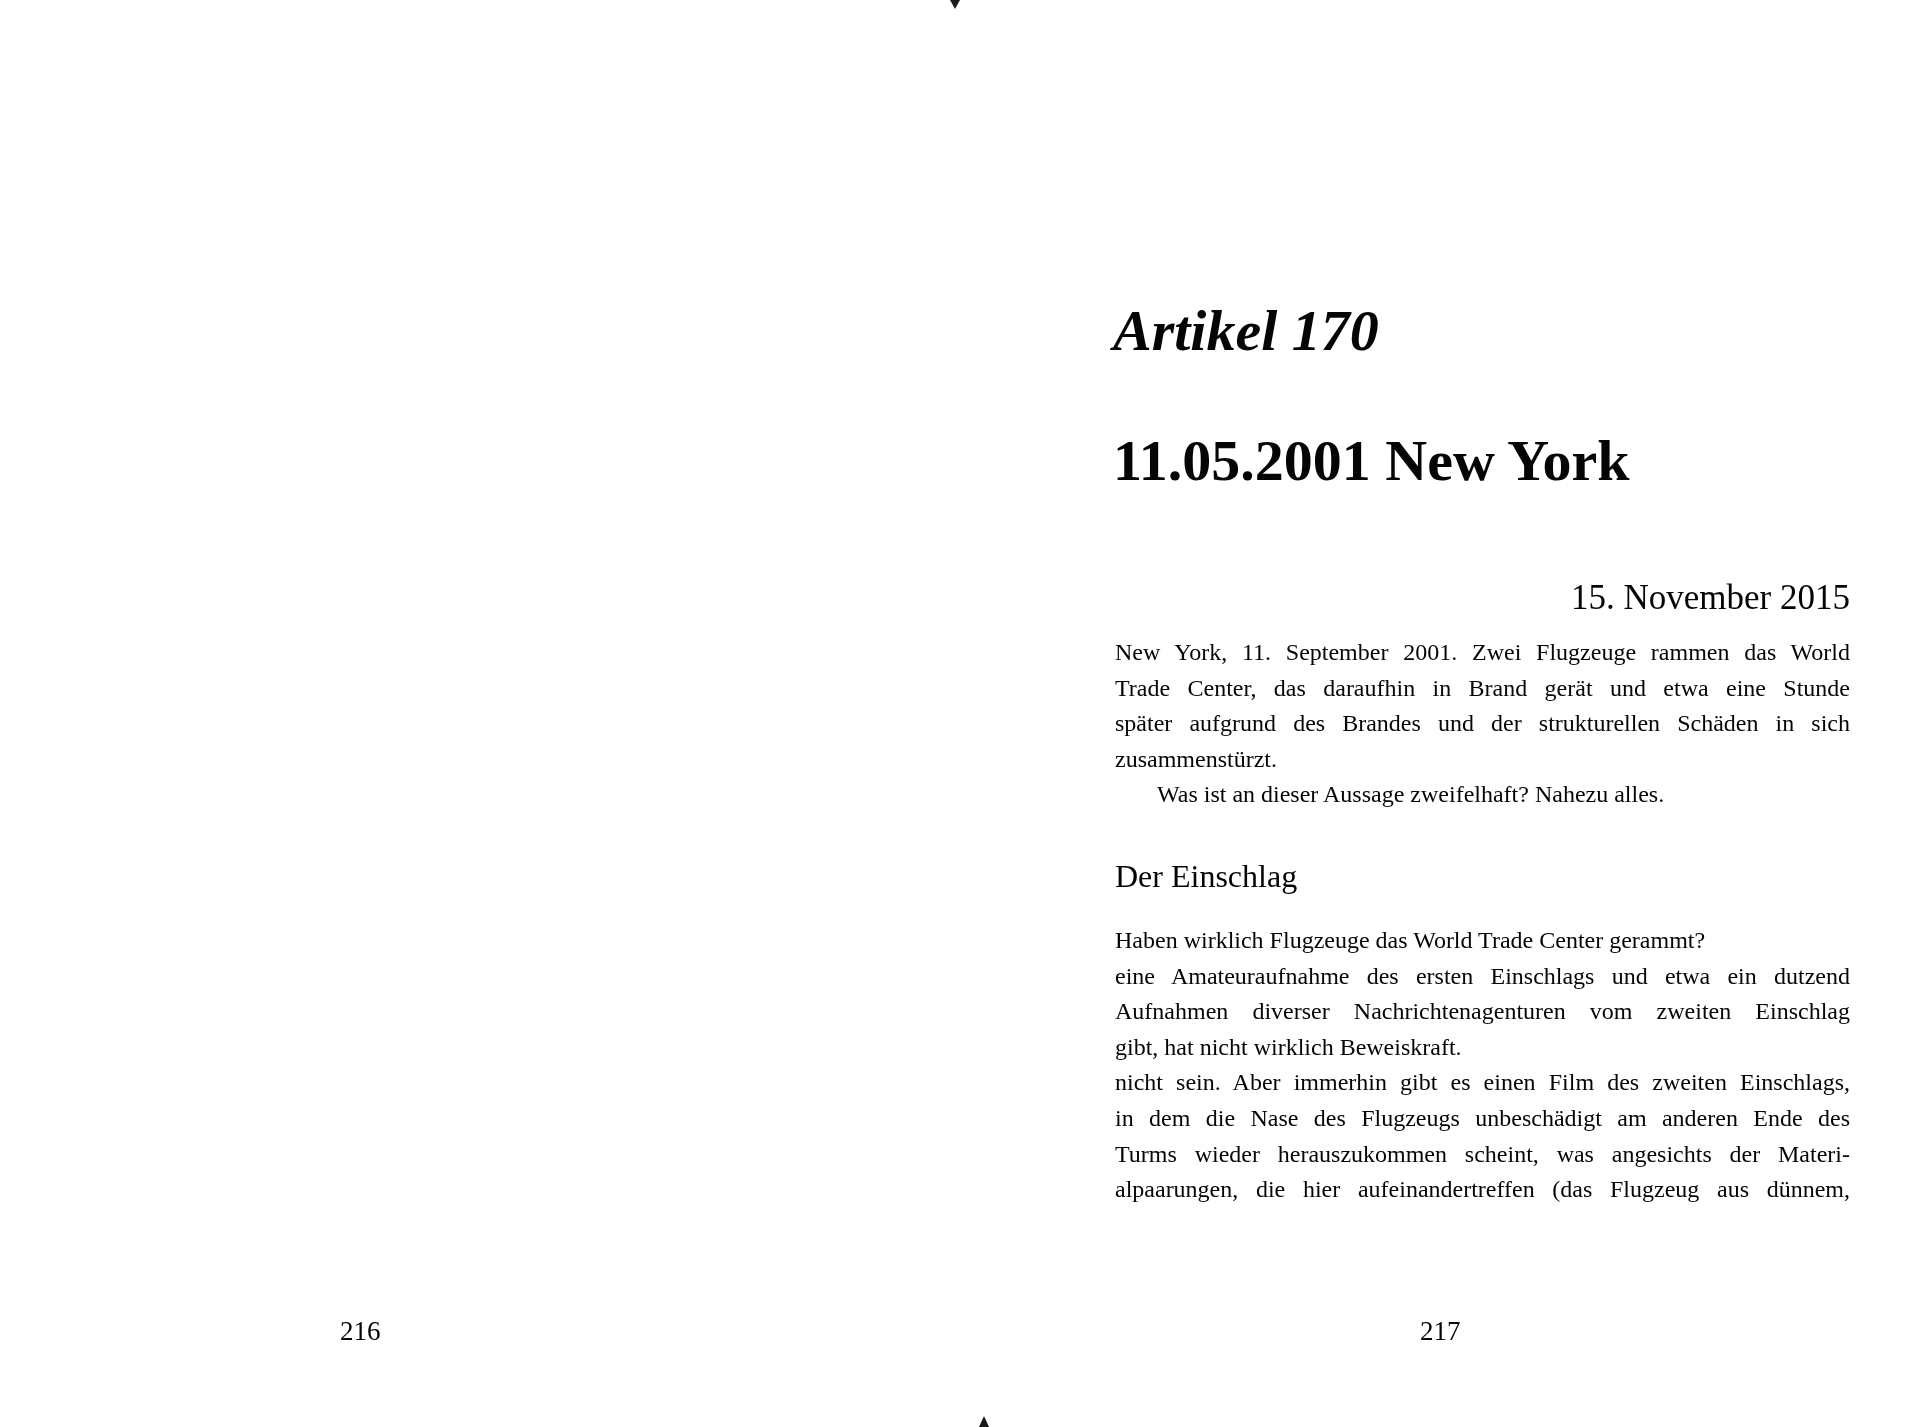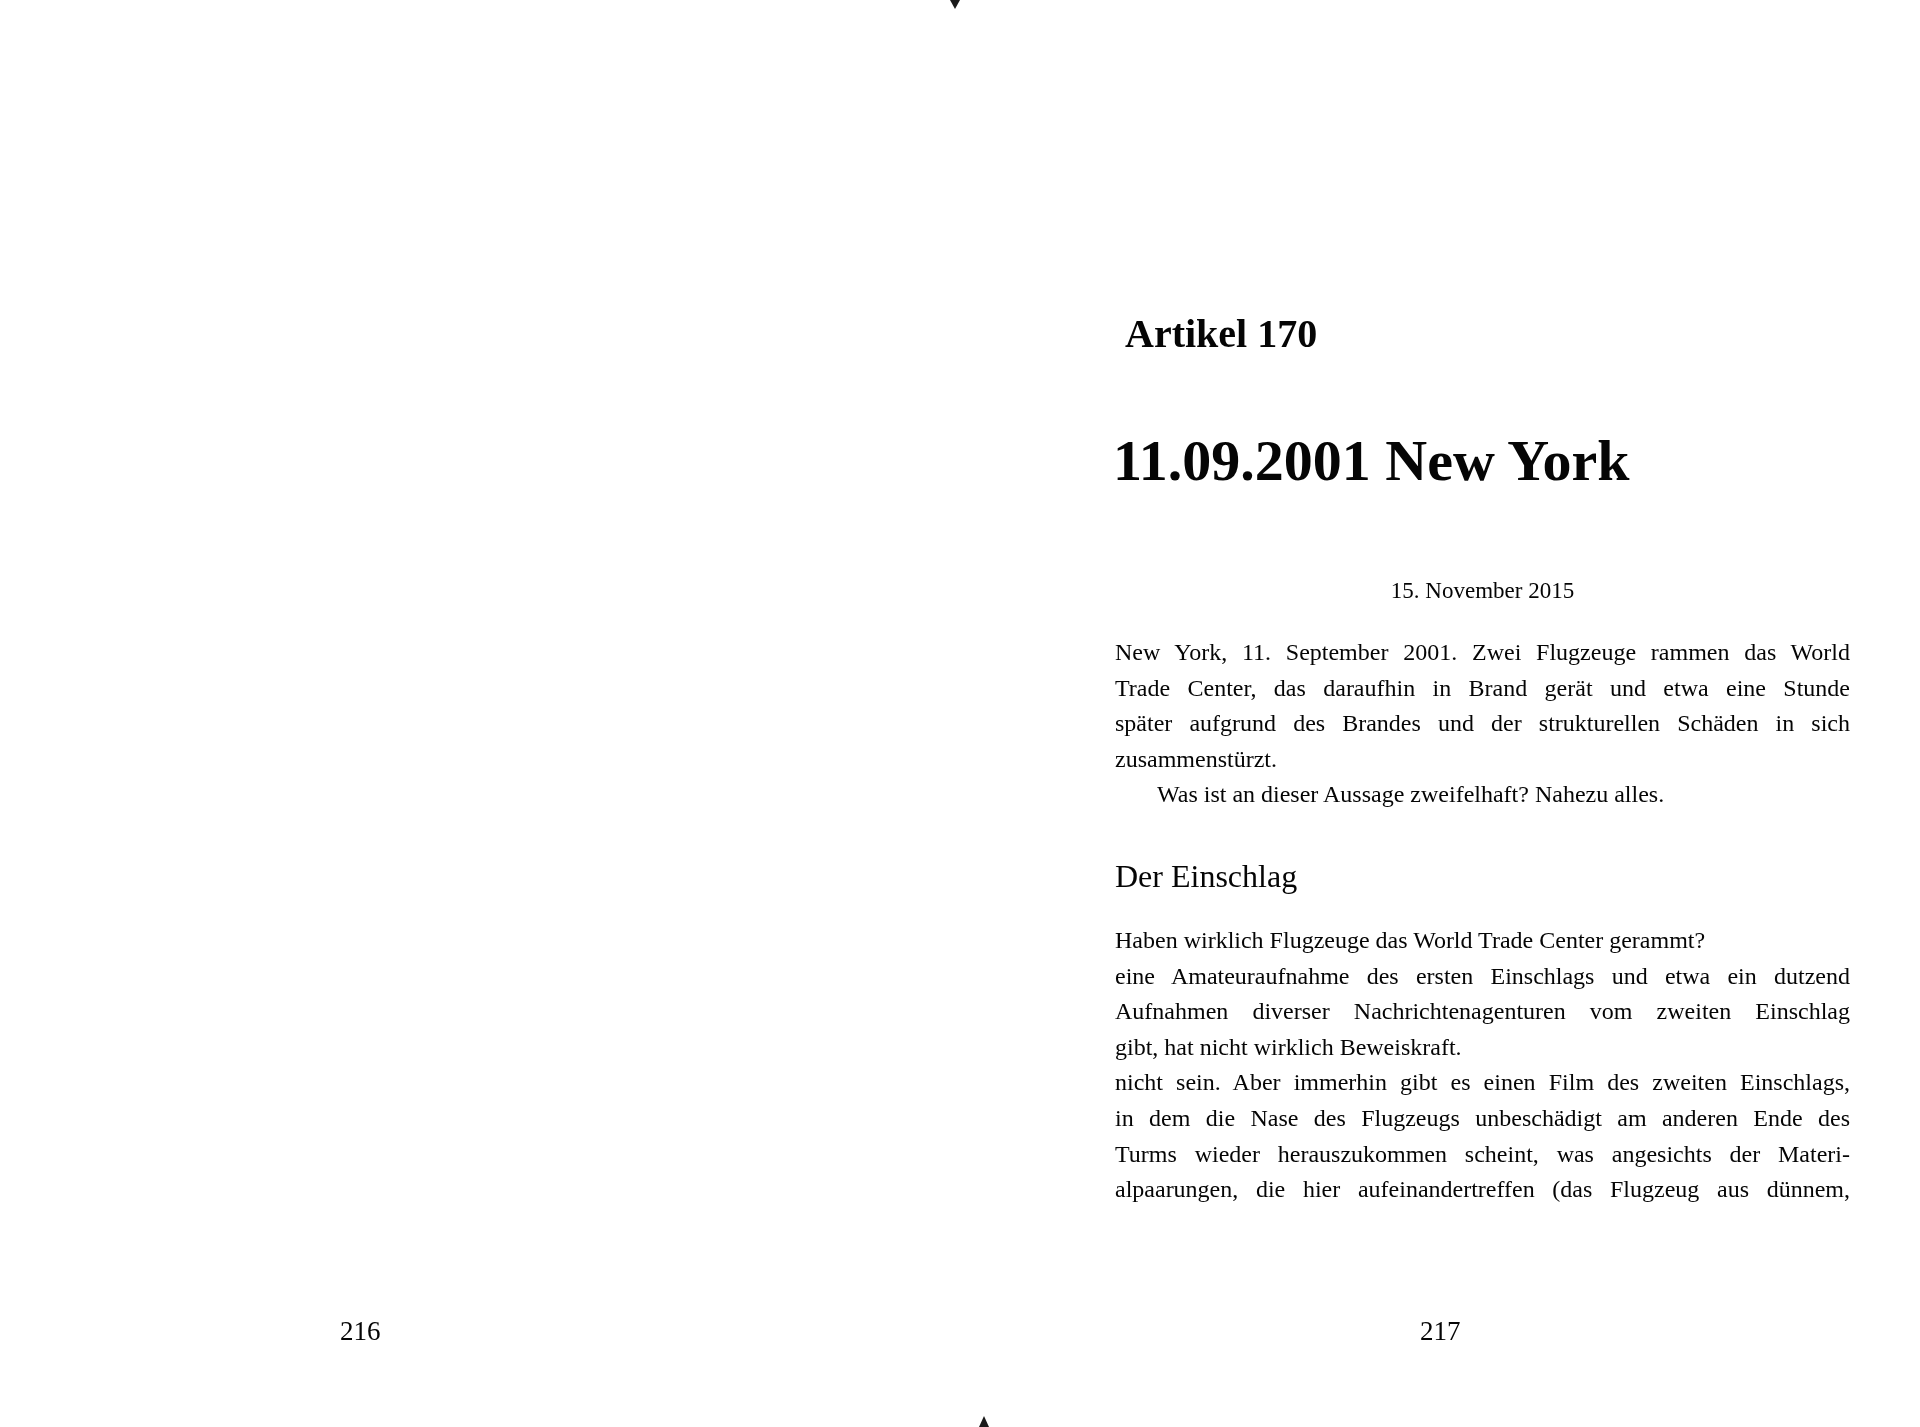--- a/index.html
+++ b/index.html
@@ -1,30 +1,30 @@
 <!DOCTYPE html>
 <html><head>
 <meta charset="utf-8">
 <style>
   html,body{margin:0;padding:0;background:#ffffff;}
   .spread{
     position:relative;width:1920px;height:1427px;background:#ffffff;overflow:hidden;
     font-family:"Liberation Serif","DejaVu Serif",serif;color:#050505;
   }
   .title{
-    position:absolute;left:1113px;top:302px;margin:12px;
-    font-size:40px;font-weight:bold;line-height:1;letter-spacing:0;
+    position:absolute;left:1113px;top:302px;margin:0;
+    font-size:58px;font-weight:bold;line-height:1;letter-spacing:0;font-style:italic;
   }
   .subtitle{
     position:absolute;left:1113px;top:432px;margin:0;
     font-size:58px;font-weight:bold;line-height:1;
   }
   .dateline{
     position:absolute;left:1115px;top:578px;width:735px;
-    font-size:23px;text-align:center;
+    font-size:35px;text-align:right;
   }
   .bodyblock{
     position:absolute;left:1115px;width:735px;
     font-size:24px;line-height:35.6px;
   }
   .body-a{top:635px;}
   .body-b{top:923px;}
   .section-heading{
     position:absolute;left:1115px;top:860px;margin:0;
     font-size:32px;font-weight:normal;line-height:1;
@@ -58,21 +58,21 @@
   <div class="mark mark-top"></div>
 
   <div>
     <div class="pagenum pagenum-left">216</div>
   </div>
 
   <div>
 
     <h1 class="title">Artikel 170</h1>
 
-    <h2 class="subtitle">11.09.2001 New York</h2>
+    <h2 class="subtitle">11.05.2001 New York</h2>
 
     <div class="dateline">15. November 2015</div>
 
     <div class="bodyblock body-a">
       <div class="ln">New York, 11. September 2001. Zwei Flugzeuge rammen das World</div>
       <div class="ln">Trade Center, das daraufhin in Brand gerät und etwa eine Stunde</div>
       <div class="ln">später aufgrund des Brandes und der strukturellen Schäden in sich</div>
       <div class="ln end">zusammenstürzt.</div>
       <div class="ln end ind">Was ist an dieser Aussage zweifelhaft? Nahezu alles.</div>
     </div>

